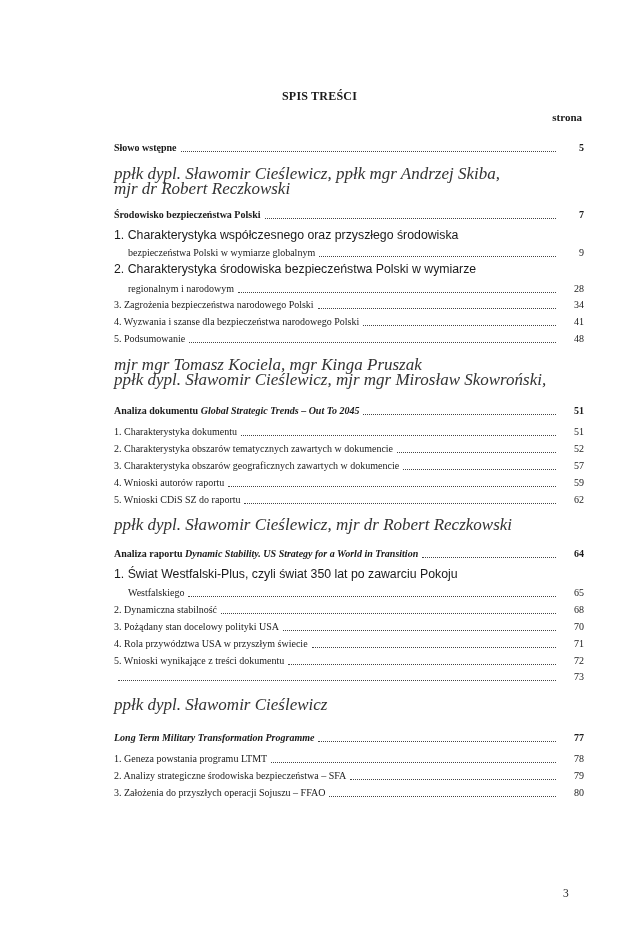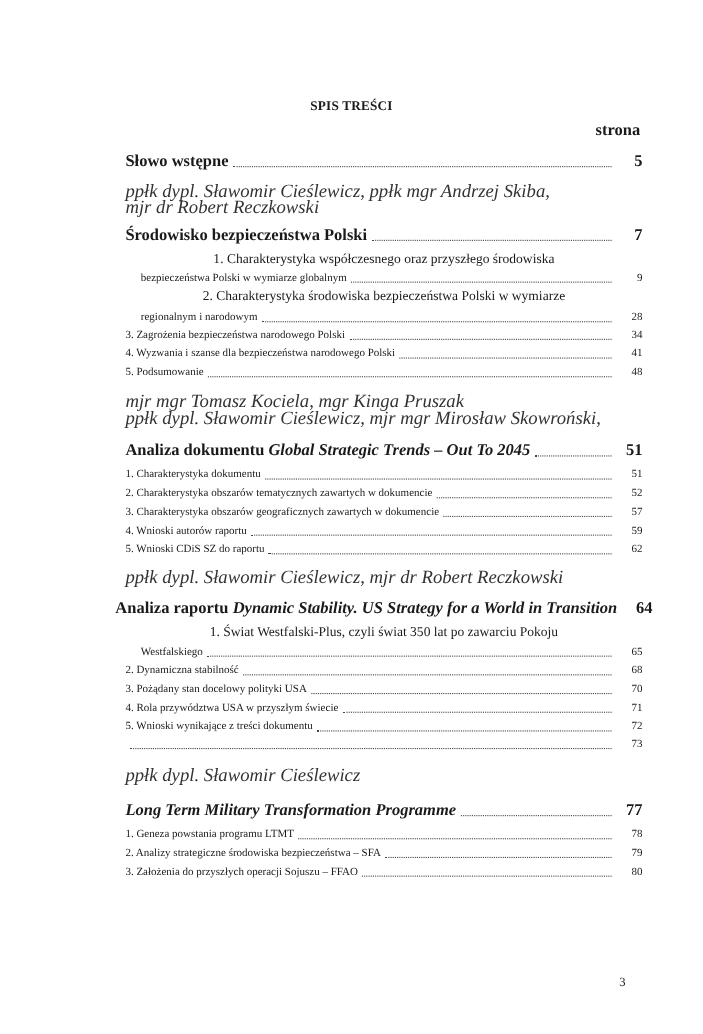--- a/index.html
+++ b/index.html
@@ -7,37 +7,37 @@
       width: 639px; height: 940px; position: relative; overflow: hidden;
       font-family: "DejaVu Serif", "Liberation Serif", serif;
       color: #1a1a1a;
     }
     .title {
       position: absolute; top: 89px; left: 0; width: 639px; text-align: center;
       font-family: "Liberation Serif", serif; font-weight: bold; font-size: 12px; letter-spacing: 0.2px;
     }
     .strona {
       position: absolute; top: 111px; right: 57px;
-      font-family: "Liberation Serif", serif; font-weight: bold; font-size: 15px;
+      font-family: "Liberation Serif", serif; font-weight: bold; font-size: 11px;
     }
     .toc { position: absolute; left: 114px; width: 470px; top: 0; }
     .row {
       position: absolute; left: 0; width: 470px; display: flex; align-items: flex-end;
       font-size: 10px; line-height: 15px; white-space: nowrap;
       font-family: "Liberation Serif", serif;
     }
     .row .label { flex: 0 0 auto; }
     .row .dots {
       flex: 1 1 auto; overflow: hidden; margin: 0 6px 3px 4px; height: 8px;
       border-bottom: 1.2px dotted #444;
     }
     .row .page { flex: 0 0 auto; width: 22px; text-align: right; }
-    .head { font-weight: bold; font-size: 15px; justify-content: center; }
+    .head { font-weight: bold; font-size: 10px; }
     .head i { font-style: italic; }
-    .wrap { position: absolute; left: 0; width: 470px; font-family: Liberation Serif, serif; font-size: 12.3px; line-height: 15px; text-align: center; }
+    .wrap { position: absolute; left: 0; width: 470px; font-family: Liberation Sans, sans-serif; font-size: 12.3px; line-height: 15px; }
     .wrap .first { display: block; }
     .author {
       position: absolute; left: 0; width: 470px;
       font-family: Liberation Serif, serif; font-style: italic; font-size: 17px; line-height: 15px; color: #333;
     }
     .pagenum {
       position: absolute; top: 887px; left: 563px; font-size: 11.5px;
       font-family: "Liberation Serif", serif;
     }
     .indent { padding-left: 14px; }

